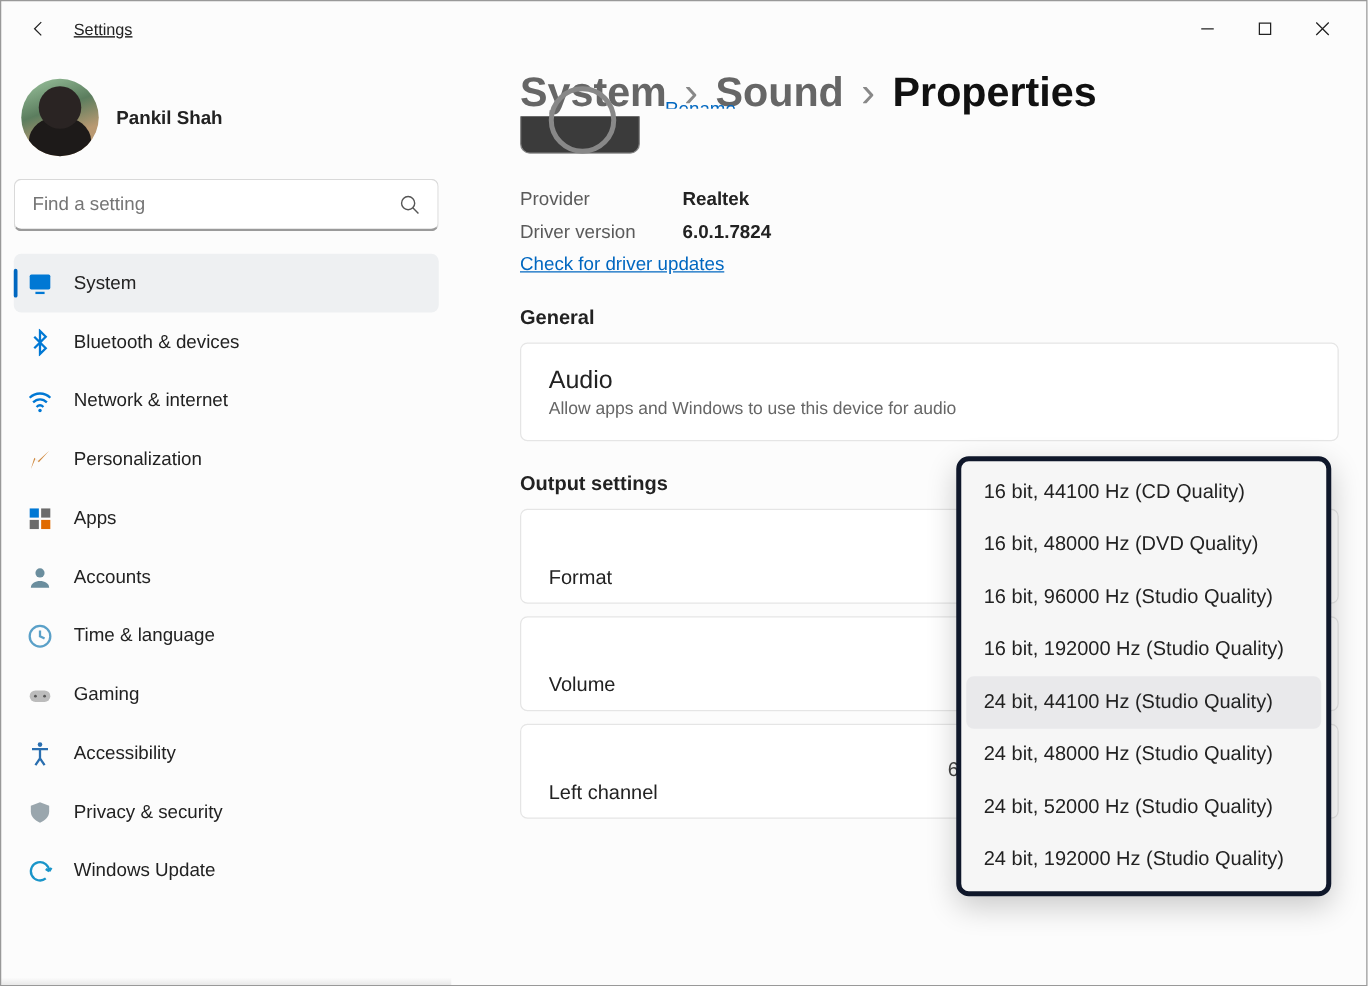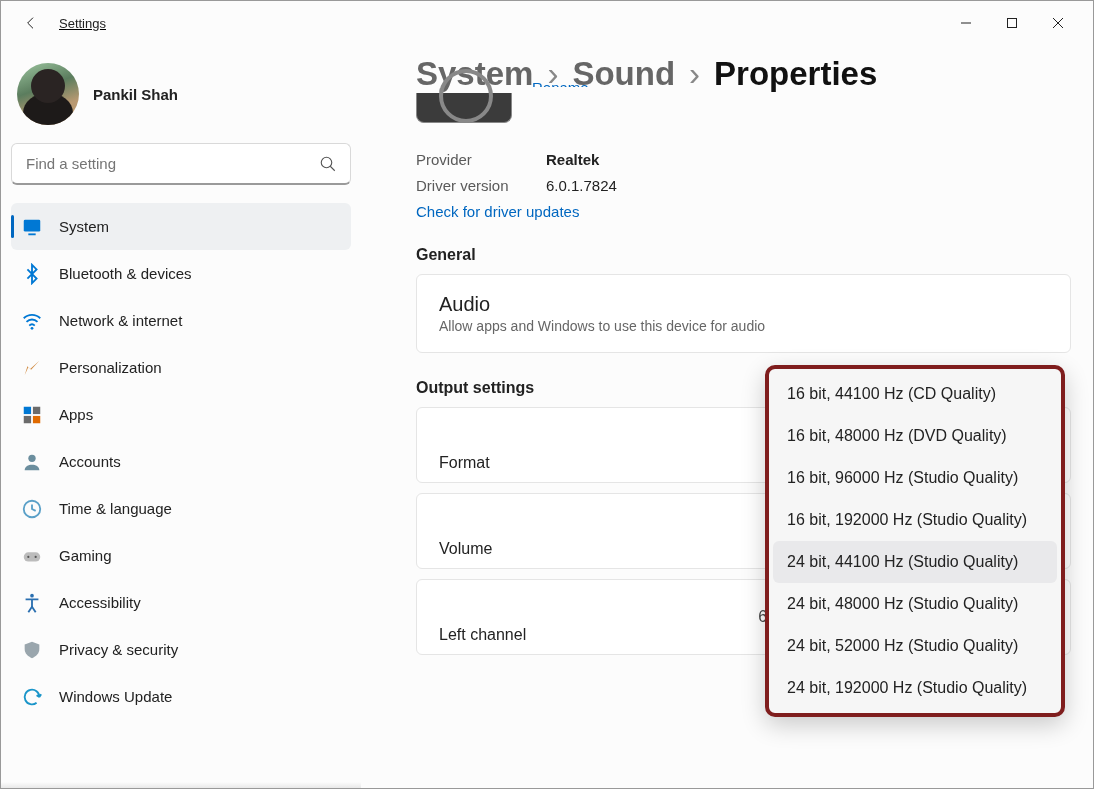--- a/index.html
+++ b/index.html
@@ -41,43 +41,43 @@
   
   .device-head { display:flex; align-items:flex-start; gap:20px; margin-top:-4px;}
   .device-thumb { width:96px; height:30px; background:#3b3b3b; border-radius:0 0 8px 8px; position:relative; border:1px solid #888; border-top:none;}
   .device-thumb::before{content:"";position:absolute;left:22px;top:-24px;width:46px;height:46px;border:4px solid #888;border-radius:50%;}
   .rename-link { color:#0067c0; font-size:15px; cursor:pointer; margin-top:-14px; overflow:hidden; max-height:8px; }
 
   .info-grid { margin-top:24px; font-size:15px; }
   .info-row { display:flex; gap:30px; line-height:26px; }
   .info-lbl { width:100px; color:#5a5a5a; }
   .info-val { color:#222; font-weight:600; }
-  .info-val.norm { font-weight:400;}
-  .check-link { color:#0067c0; margin-top:4px; cursor:pointer; }
+  .info-val.norm { font-weight:700;}
+  .check-link { color:#0067c0; margin-top:4px; cursor:pointer;text-decoration:underline; }
   
   .section-h { font-size:16px; font-weight:600; margin-top:26px; margin-bottom:10px; color:#222;}
   
   .card { border:1px solid #e5e5e5; border-radius:6px; padding:18px 22px; background:#fff; margin-bottom:10px; }
   .audio-card .t { font-size:20px; color:#222; margin-bottom:2px;}
   .audio-card .d { font-size:14px; color:#666; }
   
   .row-card { display:flex; align-items:center; height:76px; }
   .row-label { font-size:16px; color:#222;margin-top:35px; }
   .row-spacer { flex:1; }
   .test-btn { border:1px solid #d0d0d0; border-radius:6px; background:#fff; height:40px; width:168px; font-size:15px; cursor:pointer; }
   
   .vol-row svg { width:22px;height:22px;stroke:#222;fill:none;}
   
   .slider-row { display:flex; align-items:center; gap:18px; }
   .slider-val { font-size:16px; color:#444; width:28px; text-align:right;}
   .slider-track { flex:1; height:6px; background:#c8c8c8; border-radius:3px; position:relative; }
   .slider-track .fill { position:absolute; left:0; top:0; bottom:0; background:#0a4fb3; border-radius:3px; }
   .slider-track .thumb { position:absolute; top:50%; transform:translate(-50%,-50%); width:22px; height:22px; border-radius:50%; background:#fff; border:5px solid #0a4fb3; }
   
-  .dropdown { position:absolute; right:28px; top:320px; width:300px; background:#f6f6f6; border:4px solid #7f1d1d; border-radius:10px; box-shadow:0 8px 24px #0003; padding:4px; z-index:10;}
+  .dropdown { position:absolute; right:28px; top:320px; width:300px; background:#f6f6f6; border:4px solid #0f172a; border-radius:10px; box-shadow:0 8px 24px #0003; padding:4px; z-index:10;}
   .dd-item { padding:12px 14px; font-size:16px; color:#222; cursor:pointer; border-radius:6px; }
   .dd-item.sel { background:#e9e9eb; }
 </style>
 </head>
 <body>
 
 <div class="titlebar">
   <div class="back-btn">
     <svg viewBox="0 0 24 24" fill="none" stroke-width="1.5">
         <path d="M15 4 L7 12 L15 20"></path>

